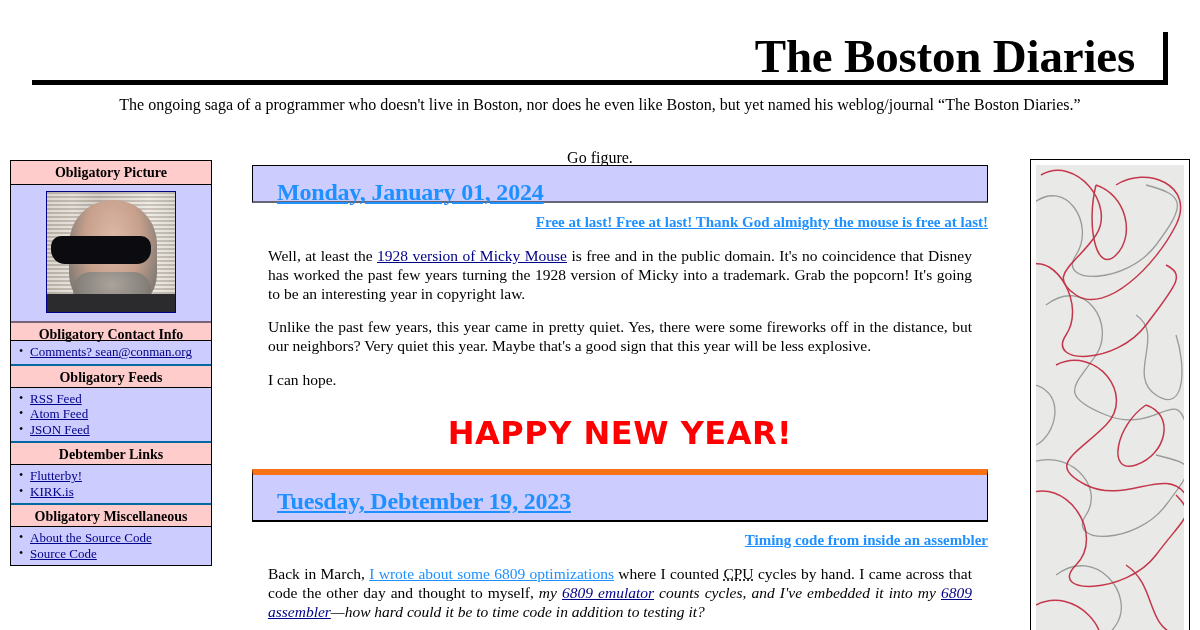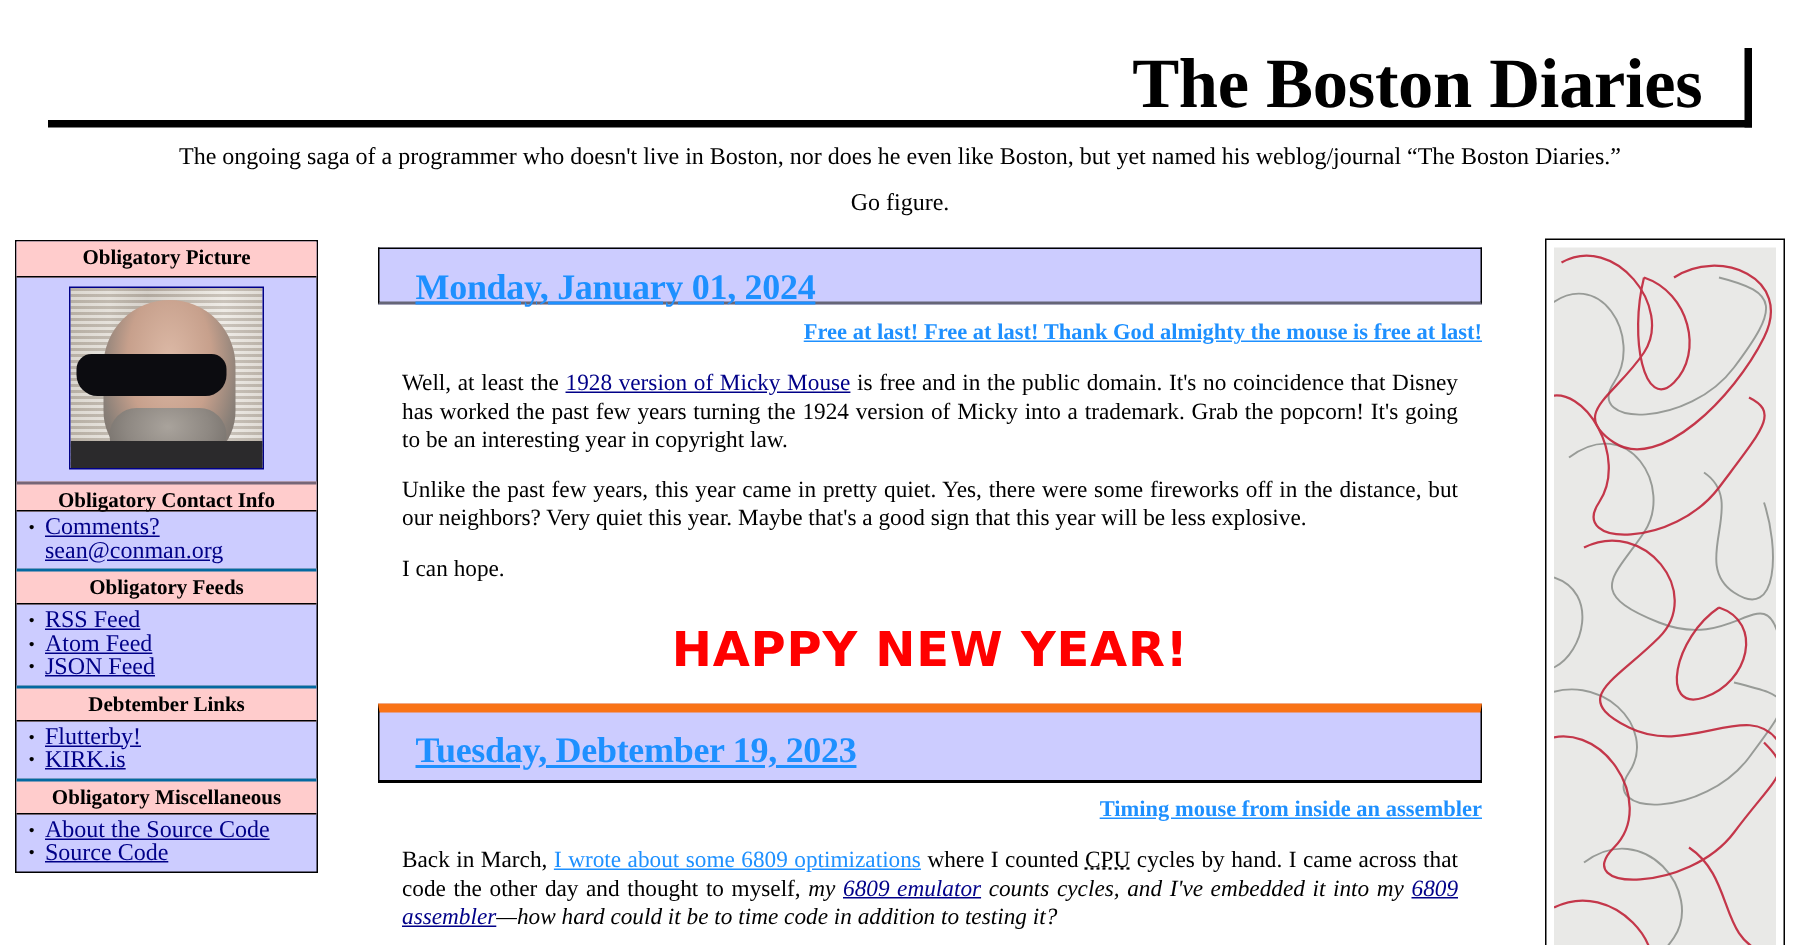--- a/index.html
+++ b/index.html
@@ -13,21 +13,21 @@
     .masthead h1 {
       position: absolute; right: 28px; top: 0px;
       font-family: "Liberation Serif", serif; font-weight: bold; font-size: 47px; line-height: 48px;
       letter-spacing: -0.2px;
     }
     .tagline {
       position: absolute; left: 0; top: 95px; width: 1200px; text-align: center;
       font-size: 16px; line-height: 20px;
     }
     .gofig {
-      position: absolute; left: 0; top: 126px; width: 1200px; text-align: center;
+      position: absolute; left: 0; top: 148px; width: 1200px; text-align: center;
       font-size: 16px; line-height: 20px;
     }
 
     
     .sidebar {
       position: absolute; left: 10px; top: 160px; width: 202px;
       border: 1px solid #000; background: #ccccff;
     }
     .sb-head {
       background: #ffcccc; text-align: center; font-weight: bold; font-size: 14px;
@@ -57,21 +57,21 @@
     }
     .sb-pic .photo .beard {
       position: absolute; left: 26px; top: 80px; width: 78px; height: 42px;
       background: radial-gradient(ellipse at 50% 30%, #a9a39c 0%, #8e8882 50%, #6a6560 100%);
       border-radius: 30px 30px 40px 40px;
     }
     .sb-pic .photo .shirt {
       position: absolute; left: 0; bottom: 0; width: 130px; height: 18px;
       background: #2b2a2c;
     }
-    .sb-list { list-style: none; padding: 3px 0 4px 8px; font-size: 16px; line-height: 15.5px; }
+    .sb-list { list-style: none; padding: 3px 0 4px 8px; font-size: 13px; line-height: 15.5px; }
     .sb-list li { position: relative; padding-left: 11px; }
     .sb-list li::before { content: "•"; position: absolute; left: 0; top: 0; font-size: 12px; }
     .sb-list a { color: #000088; text-decoration: underline; }
 
     
     .main { position: absolute; left: 252px; top: 165px; width: 736px; }
     .date-box {
       background: #ccccff; border: 1px solid #000; border-bottom: 2px solid #666677;
       height: 38px; padding-left: 24px;
     }
@@ -152,32 +152,32 @@
 </aside>
 
 <main class="main">
   <section>
     <div class="date-box">
       <a href="#">Monday, January 01, 2024</a>
     </div>
     <h3 class="entry-title">
       <a href="#">Free at last! Free at last! Thank God almighty the mouse is free at last!</a>
     </h3>
-    <p class="para" style="margin-top:14px;"><span>Well, at least the </span><a href="#">1928 version of Micky Mouse</a><span> is free and in the public domain. It's no coincidence that Disney has worked the past few years turning the 1924 version of Micky into a trademark. Grab the popcorn! It's going to be an interesting year in copyright law.</span></p>
+    <p class="para" style="margin-top:14px;"><span>Well, at least the </span><a href="#">1928 version of Micky Mouse</a><span> is free and in the public domain. It's no coincidence that Disney has worked the past few years turning the 1928 version of Micky into a trademark. Grab the popcorn! It's going to be an interesting year in copyright law.</span></p>
     <p class="para" style="margin-top:14px;">Unlike the past few years, this year came in pretty quiet. Yes, there were some fireworks off in the distance, but our neighbors? Very quiet this year. Maybe that's a good sign that this year will be less explosive.</p>
     <p class="para" style="margin-top:15px;">I can hope.</p>
     <p class="hny" style="margin-top:24px;">HAPPY NEW YEAR!</p>
   </section>
 
   <section style="margin-top:16px;">
     <div class="date-box second">
       <a href="#">Tuesday, Debtember 19, 2023</a>
     </div>
     <h3 class="entry-title" style="margin-top:8px;">
-      <a href="#">Timing mouse from inside an assembler</a>
+      <a href="#">Timing code from inside an assembler</a>
     </h3>
     <p class="para" style="margin-top:14px;"><span>Back in March, </span><a href="#" class="blue">I wrote about some 6809 optimizations</a><span> where I counted </span><abbr>CPU</abbr><span> cycles by hand. I came across that code the other day and thought to myself, </span><i><span>my </span><a href="#">6809 emulator</a><span> counts cycles, and I've embedded it into my </span><a href="#">6809 as­sembler</a><span>—how hard could it be to time code in addition to testing it?</span></i></p>
   </section>
 </main>
 
 <aside class="deco">
   <div class="art">
     <svg width="148" height="480" viewBox="0 0 148 480" xmlns="http://www.w3.org/2000/svg">
       <g fill="none" stroke="#8a8e8a" stroke-width="1.3" opacity="0.85">
         <path d="M-5 40 C30 10, 60 60, 40 90 S90 120, 120 80 S150 30, 110 20"></path>

